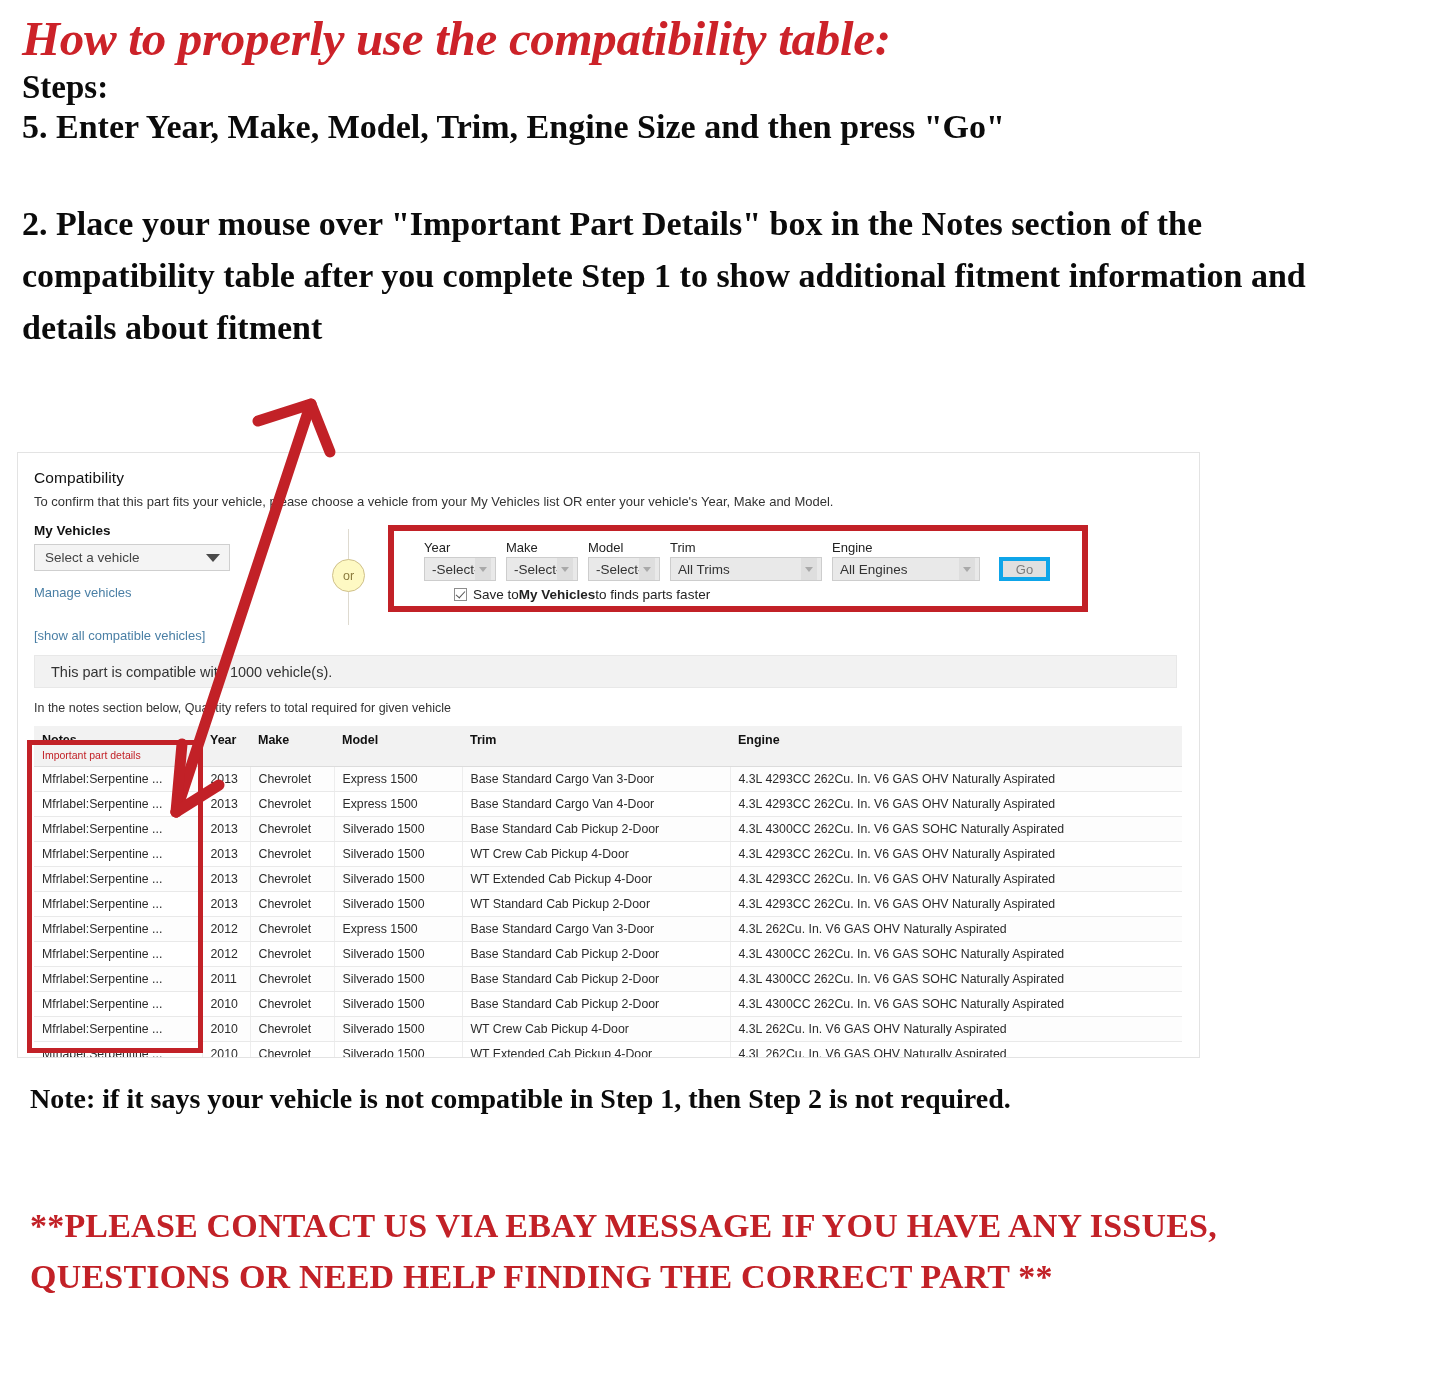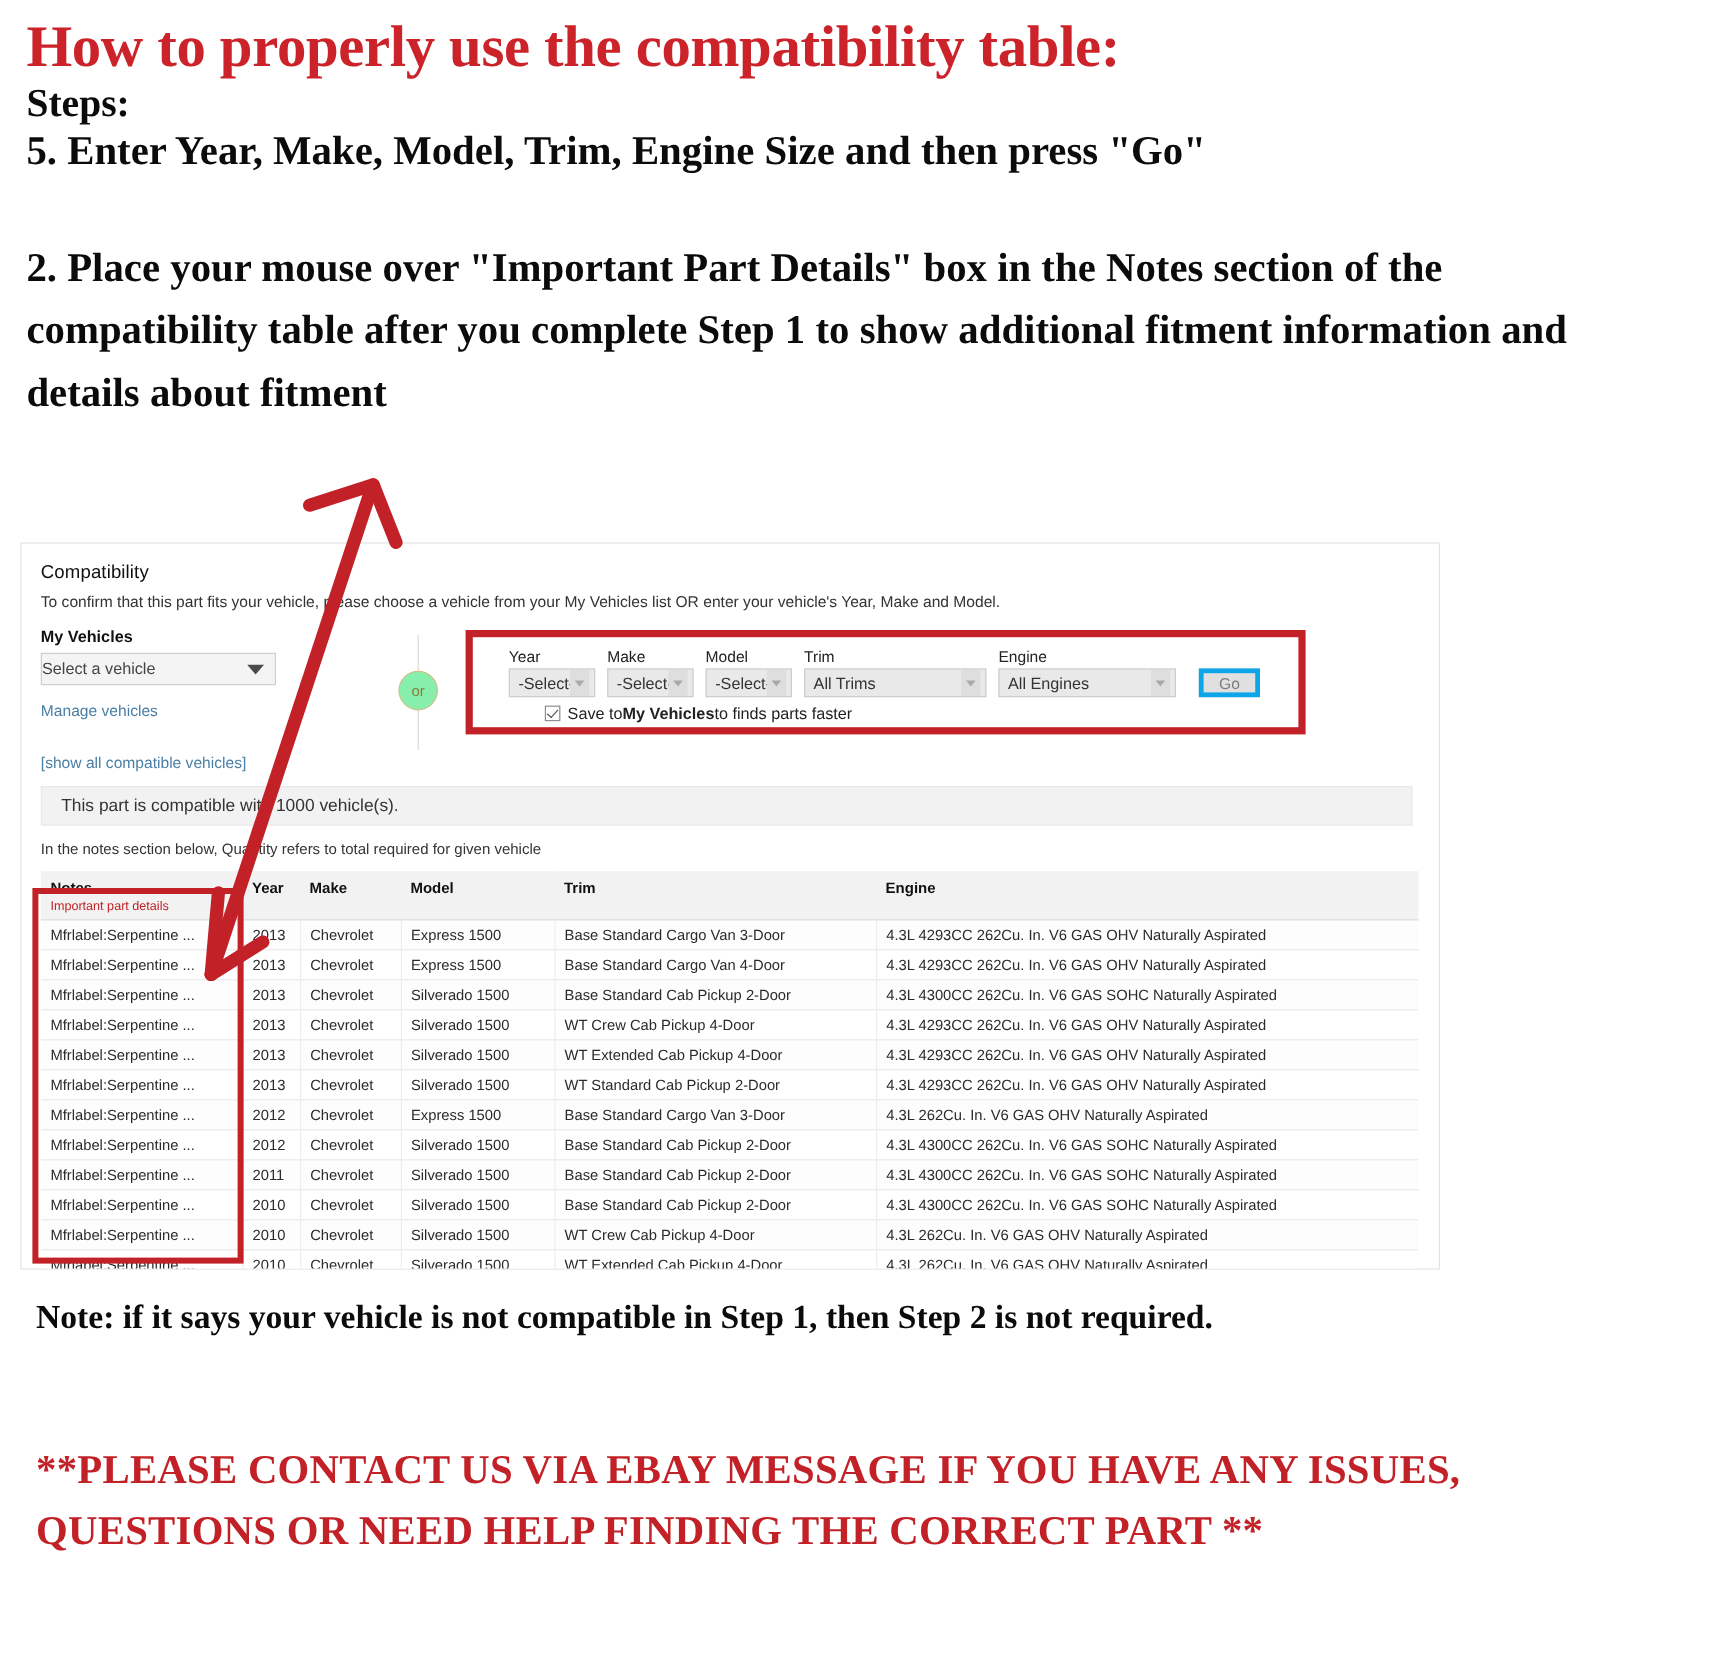--- a/index.html
+++ b/index.html
@@ -16,20 +16,21 @@
   .hdr-wrap { position: absolute; left: 22px; top: 14px; width: 1400px; }
   .title-red {
     font-family: "Liberation Serif", serif;
     font-weight: bold;
     color: #CC2229;
     font-size: 49px;
     line-height: 1.02;
     letter-spacing: -0.3px;
     margin: 0 0 6px 0;
     white-space: nowrap;
+    font-style: italic;
   }
   .steps-label {
     font-family: Liberation Serif, serif;
     font-weight: bold;
     color: #0b0b0b;
     font-size: 33px;
     line-height: 1.05;
     margin: 0 0 4px 0;
   }
   .step-line {
@@ -73,20 +74,21 @@
   }
 
   .picker-row { position: relative; height: 128px; }
 
   .myveh-col { position: absolute; left: 2px; top: 0; width: 250px; }
   .myveh-label { font-size: 13.5px; font-weight: bold; color: #111; margin-bottom: 6px; }
   .veh-select {
     position: relative; width: 196px; height: 27px;
     background: #f4f4f4; border: 1px solid #cfcfcf;
     display: flex; align-items: center;
+    padding-left: 10px;
     font-size: 13.5px; color: #444;
   }
   .veh-caret {
     position: absolute; right: 9px; top: 50%; transform: translateY(-50%);
     width: 0; height: 0;
     border-left: 7px solid transparent;
     border-right: 7px solid transparent;
     border-top: 8px solid #4a4a4a;
   }
   .link-blue {
@@ -94,21 +96,21 @@
     cursor: pointer;
   }
   .link-show { margin-top: 28px; }
 
   
   .or-divider { position: absolute; left: 300px; top: 6px; width: 34px; height: 96px; }
   .or-line { position: absolute; left: 16px; top: 0; width: 1px; height: 96px; background: #dedad0; }
   .or-badge {
     position: absolute; left: 0; top: 30px;
     width: 33px; height: 33px; border-radius: 50%;
-    border: 1px solid #cfc08a; background: #86efac;
+    border: 1px solid #cfc08a; background: #fef9c3;
     display: flex; align-items: center; justify-content: center;
     font-size: 12.5px; color: #8a7a3d;
   }
 
   
   .ymm-box {
     position: absolute; left: 356px; top: 2px;
     width: 700px; height: 87px;
     border: 6px solid #C22127;
     background: #fff;

